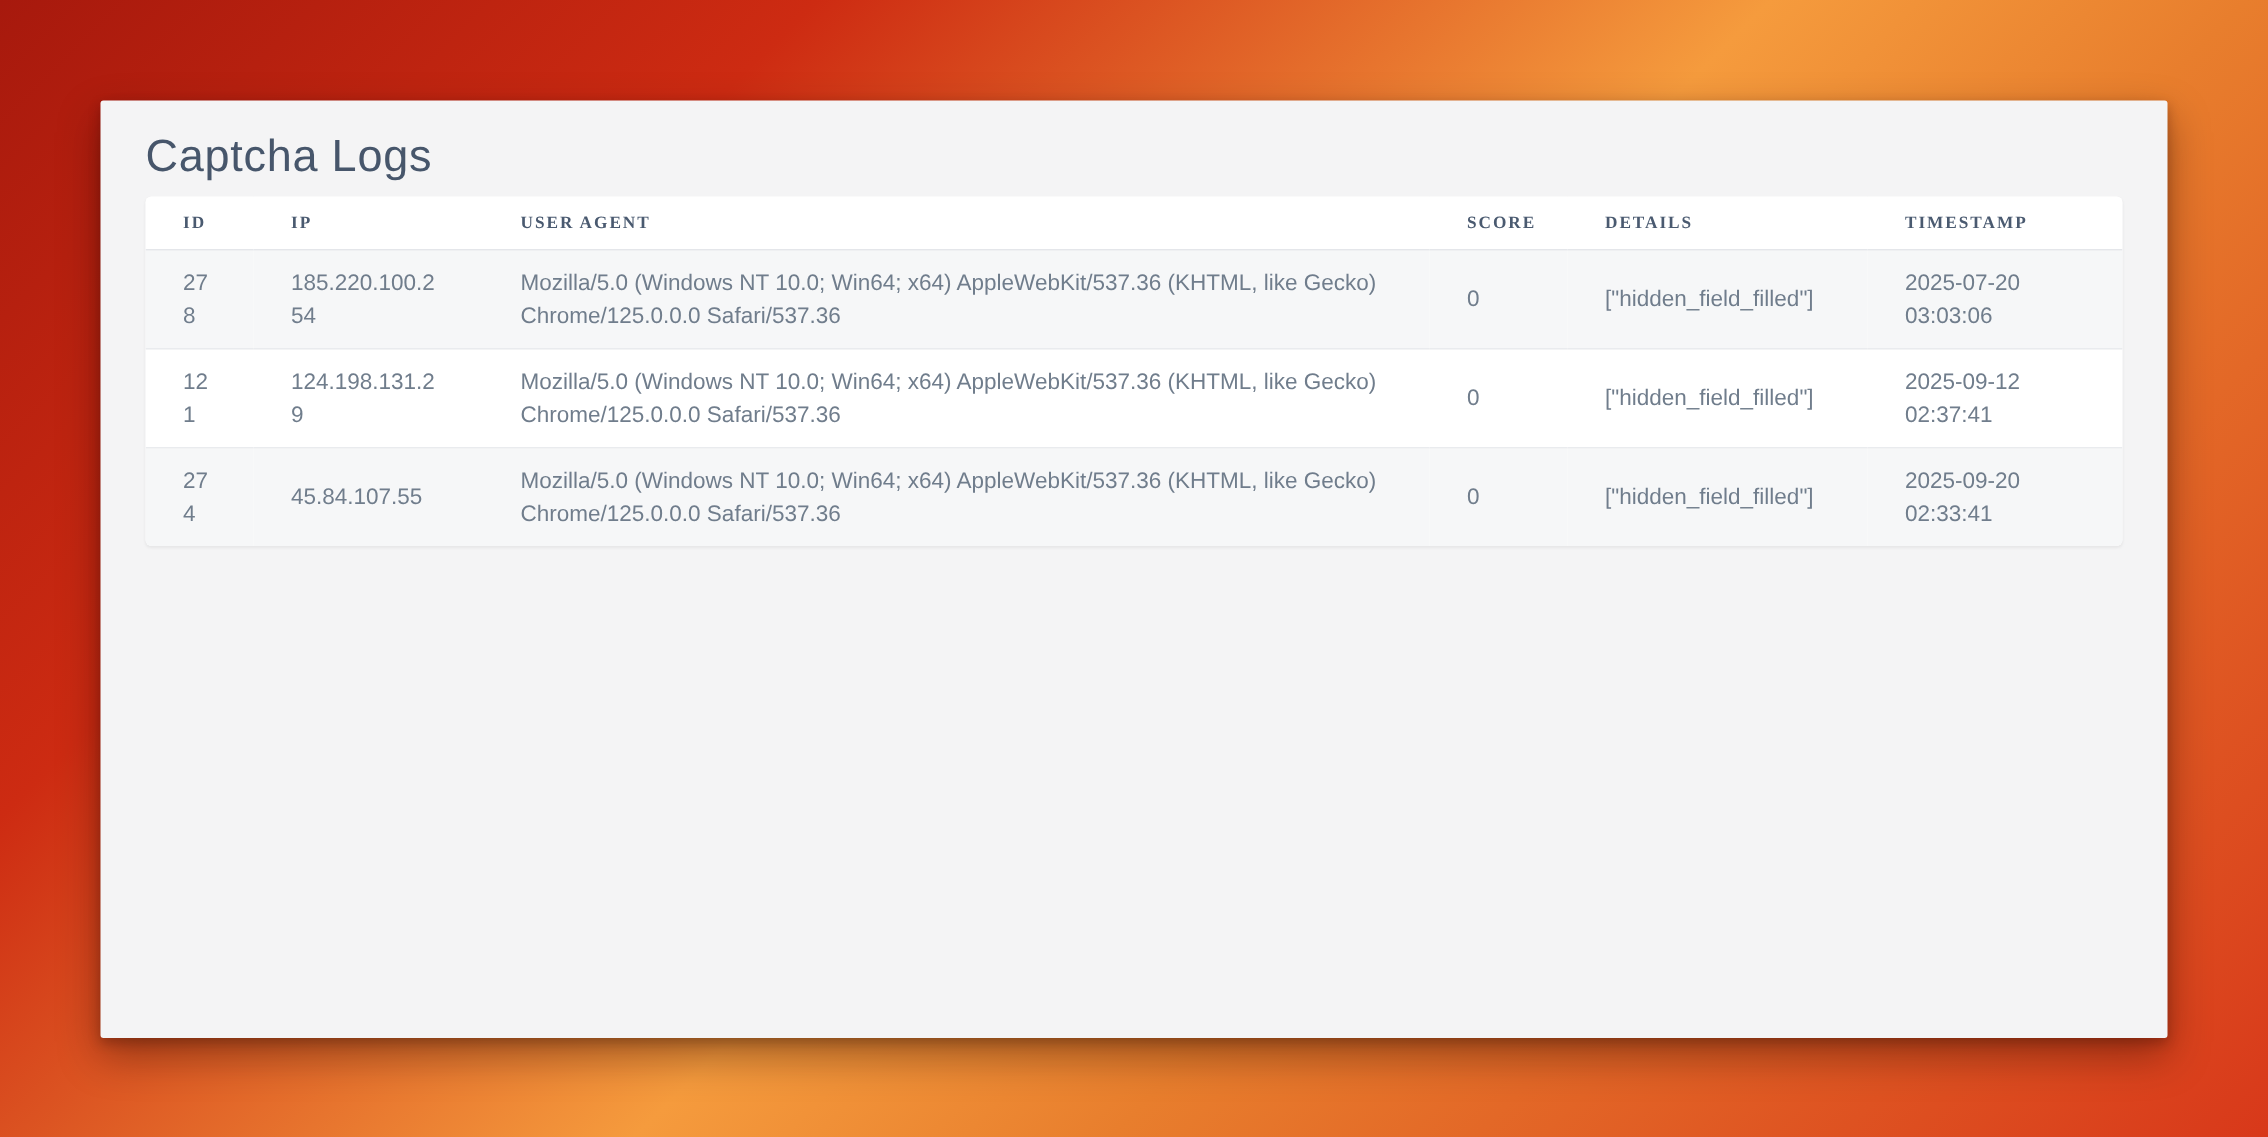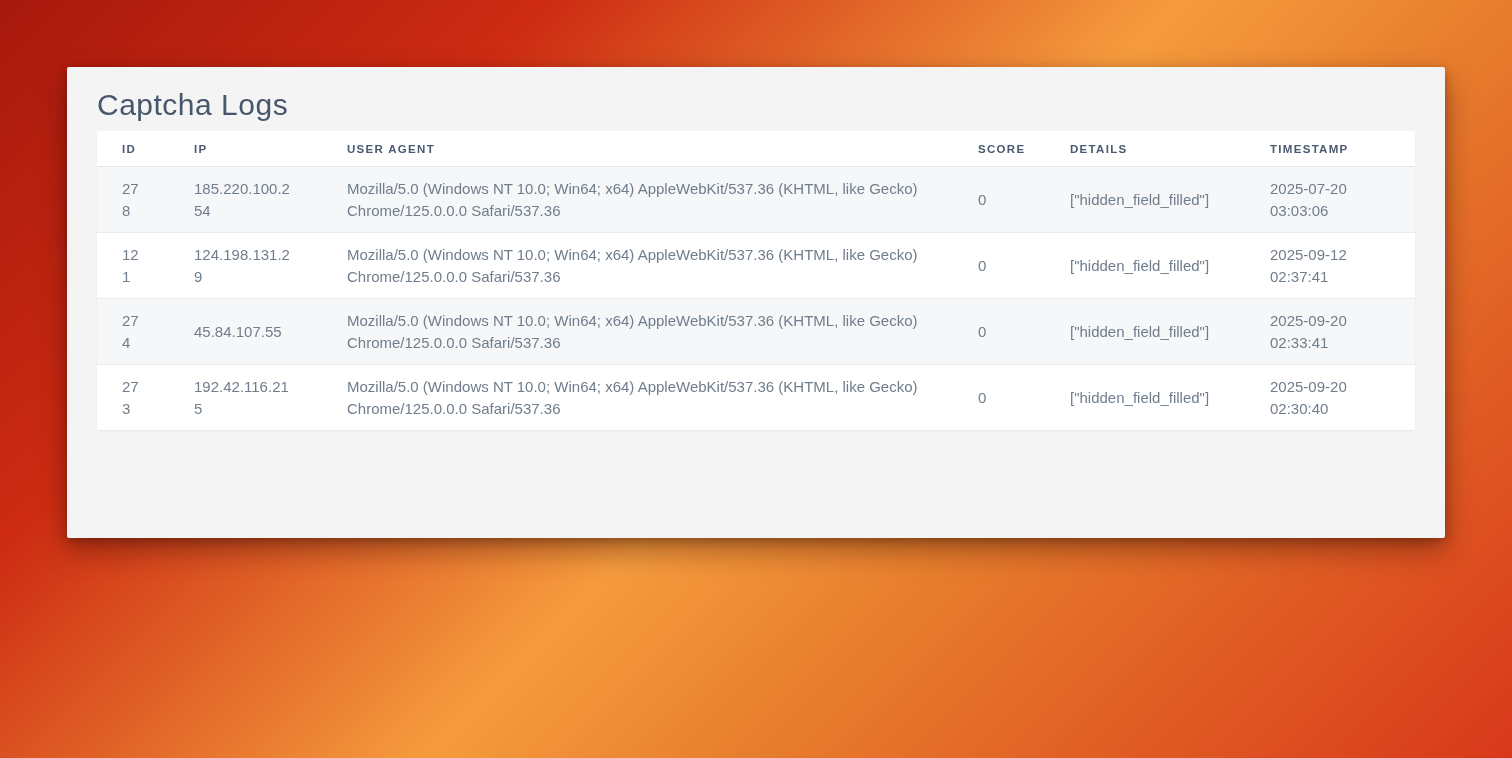--- a/index.html
+++ b/index.html
@@ -9,21 +9,21 @@
     height: 758px;
     overflow: hidden;
     font-family: "Liberation Sans", sans-serif;
     background: linear-gradient(135deg, #a7190d 0%, #cd2b12 24%, #f59b3d 52%, #e87e2d 66%, #d8381a 100%);
   }
   .card {
     position: absolute;
     left: 67px;
     top: 67px;
     width: 1378px;
-    height: 471px;
+    height: 625px;
     background: #f4f4f5;
     border-radius: 2px;
     box-shadow: 0 12px 28px rgba(40, 8, 0, 0.40), 0 3px 8px rgba(40, 8, 0, 0.25);
     padding: 0 30px;
     box-sizing: border-box;
     overflow: hidden;
   }
   .card-title {
     margin: 15px 0 4px 0;
     font-size: 30px;
@@ -52,20 +52,21 @@
   thead th {
     text-align: left;
     font-size: 11.5px;
     font-weight: 700;
     letter-spacing: 1.3px;
     color: #4a5a70;
     background: #ffffff;
     padding: 12px 25px 11px 25px;
     border-bottom: 1px solid #e4e6ea;
     white-space: nowrap;
+    font-family: Liberation Serif, serif;
   }
   tbody td {
     font-size: 15px;
     line-height: 22px;
     color: #707d8c;
     padding: 10px 25px;
     vertical-align: middle;
     height: 45px;
     box-sizing: content-box;
     word-wrap: break-word;
@@ -123,26 +124,18 @@
 
   <tr>
     <td>274</td>
     <td>45.84.107.55</td>
     <td>Mozilla/5.0 (Windows NT 10.0; Win64; x64) AppleWebKit/537.36 (KHTML, like Gecko) Chrome/125.0.0.0 Safari/537.36</td>
     <td>0</td>
     <td>["hidden_field_filled"]</td>
     <td>2025-09-20 02:33:41</td>
   </tr>
 
-  <tr>
-    <td>273</td>
-    <td>192.42.116.215</td>
-    <td>Mozilla/5.0 (Windows NT 10.0; Win64; x64) AppleWebKit/537.36 (KHTML, like Gecko) Chrome/125.0.0.0 Safari/537.36</td>
-    <td>0</td>
-    <td>["hidden_field_filled"]</td>
-    <td>2025-09-20 02:30:40</td>
-  </tr>
 
 
 </tbody>
     </table>
   </div>
 </div>
 
 </body></html>

